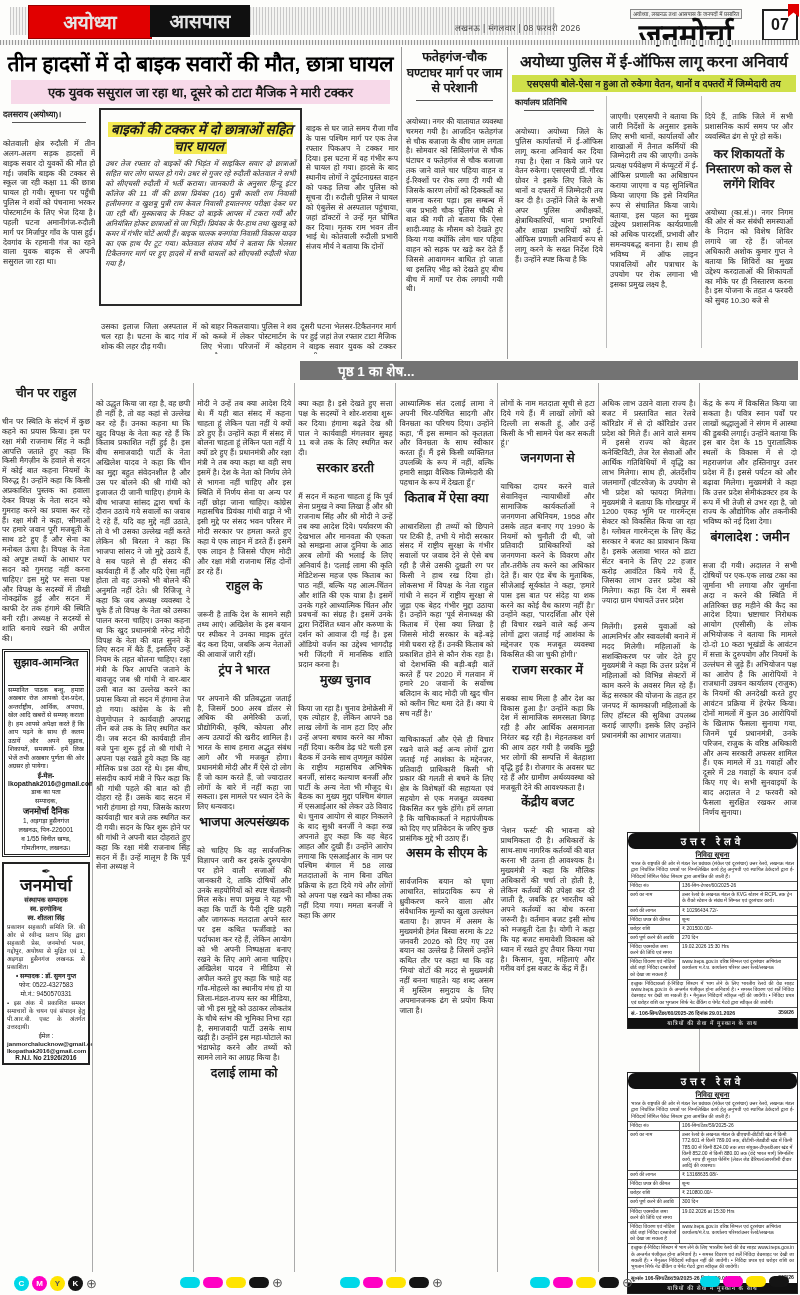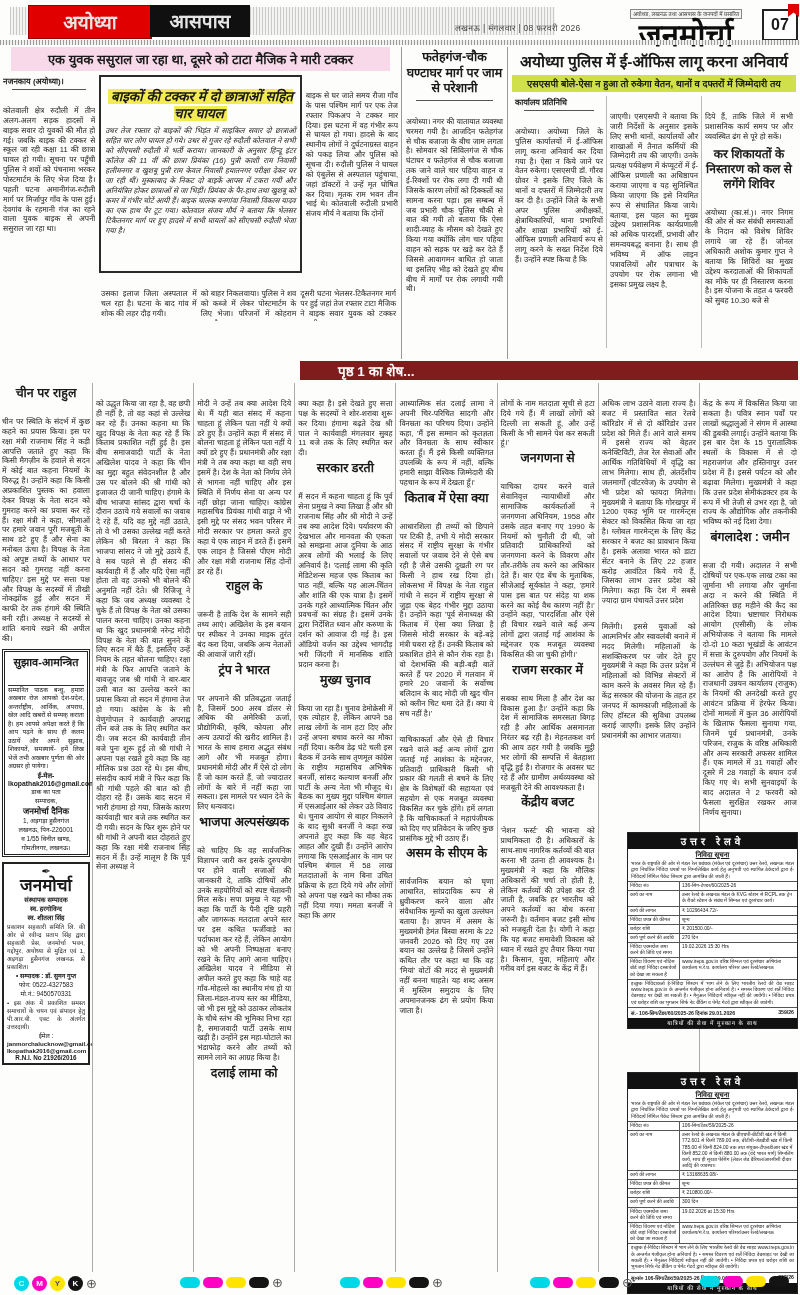--- a/index.html
+++ b/index.html
@@ -43,21 +43,21 @@
   .head2{font-weight:bold;font-size:12.5px;line-height:1.25;text-align:center;margin:3px 0 2px;}
   .s3{flex:1;padding:0 4px;overflow:hidden;}
   .head3{font-weight:bold;font-size:15.5px;text-align:center;white-space:nowrap;margin:3px 0;}
   .greenbar{background:#cfe04a;font-weight:bold;font-size:9.5px;text-align:center;white-space:nowrap;
     padding:2px 14px;margin-bottom:4px;}
   .s3row{display:flex;height:252px;overflow:hidden;}
   .s3c{flex:1;padding:0 3px;overflow:hidden;border-left:1px solid #bbb;}
   .s3c:first-child{border-left:none;}
   .head4{font-weight:bold;font-size:12px;text-align:center;line-height:1.25;margin:5px 0 3px;}
   
-  .band{position:absolute;top:361px;left:300px;width:498px;height:19px;background:#7f1d1d;color:#fff;
+  .band{position:absolute;top:361px;left:300px;width:498px;height:19px;background:#737373;color:#fff;
     font-weight:bold;font-size:13.5px;display:flex;align-items:center;padding-left:38px;box-sizing:border-box;}
   .cont{position:absolute;top:383px;left:0;width:800px;height:889px;display:flex;}
   .cc{flex:1;border-left:1px solid #aaa;padding:0 3px;overflow:hidden;}
   .c1{width:88px;flex:none;border-left:none;padding:0 2px;}
   .chead{font-weight:bold;font-size:12.5px;text-align:center;margin:3px 0 3px;line-height:1.2;}
   .cc .txt{margin-bottom:2px;}
   
   .sbox{border:3px double #222;margin-top:5px;padding:2px 3px;background:#fff;}
   .sbox .t{font-weight:bold;font-size:11px;text-align:center;border-bottom:1px solid #333;padding-bottom:16px;margin-bottom:0;}
   .sbox .b{font-size:6.3px;line-height:1.35;text-align:justify;}
@@ -67,21 +67,21 @@
   .ibox{border:2px solid #222;margin-top:5px;padding:2px 3px;background:#fff;text-align:center;}
   .pen{font-size:11px;line-height:1;}
   .ilogo{font-family:"DejaVu Serif","Liberation Serif",serif;font-weight:bold;font-size:17px;line-height:1.05;}
   .ibox .f{font-weight:bold;font-size:6.5px;}
   .ibox .b{font-size:6.2px;line-height:1.3;text-align:justify;margin-top:1px;}
   .ibox .c{font-size:6.3px;}
   .ibox .c.bold{font-weight:bold;}
   .ibox .mail{font-weight:bold;font-size:6.2px;}
   
   .tbox{position:absolute;left:627px;width:171px;background:#fff;border:1px solid #222;font-size:4.9px;box-sizing:border-box;}
-  .tb-hdr{background:#111;color:#fff;font-weight:bold;font-size:10px;text-align:center;letter-spacing:4px;padding:1px 0;}
+  .tb-hdr{background:#111;color:#fff;font-weight:bold;font-size:10px;text-align:center;letter-spacing:4px;padding:1px 0;border-radius:7px;}
   .tb-sub{font-weight:bold;font-size:7px;text-align:center;text-decoration:underline;padding:1px 0;}
   .tb-intro{padding:1px 3px;text-align:justify;line-height:1.3;}
   .trow{display:grid;grid-template-columns:52px 1fr;border-top:1px solid #555;}
   .trow>div{padding:1px 2px;line-height:1.25;}
   .trow .tl{border-right:1px solid #555;}
   .tb-note{border-top:1px solid #555;padding:1px 3px;text-align:justify;line-height:1.3;}
   .tb-ref{display:flex;justify-content:space-between;font-weight:bold;font-size:5.2px;padding:1px 3px;border-top:1px solid #555;}
   .tb-slogan{background:#111;color:#fff;font-size:5.8px;text-align:center;padding:1px 0;letter-spacing:1px;}
   
   .marks{position:absolute;top:1274px;left:0;width:800px;height:18px;}
@@ -110,24 +110,25 @@
     <div class="pgbox">
       <div class="flag"></div>
       <span>07</span>
     </div>
     <div class="sep"></div>
   </div>
 
   <div class="stories">
 
     <div class="s1">
+      <div class="head1">तीन हादसों में दो बाइक सवारों की मौत, छात्रा घायल</div>
       <div class="pink">एक युवक ससुराल जा रहा था, दूसरे को टाटा मैजिक ने मारी टक्कर</div>
       <div class="s1row">
         <div class="s1c">
-          <div class="byline">नजनकाय (अयोध्या)।</div>
+          <div class="byline">दलसराय (अयोध्या)।</div>
           <hr class="byrule">
           <div class="txt">कोतवाली क्षेत्र रुदौली में तीन अलग-अलग सड़क हादसों में बाइक सवार दो युवकों की मौत हो गई। जबकि बाइक की टक्कर से स्कूल जा रही कक्षा 11 की छात्रा घायल हो गयी। सूचना पर पहुँची पुलिस ने शवों को पंचनामा भरकर पोस्टमार्टम के लिए भेज दिया है। पहली घटना अमानीगंज-रुदौली मार्ग पर मिर्जापुर गाँव के पास हुई। देवगांव के रहमानी गंज का रहने वाला युवक बाइक से अपनी ससुराल जा रहा था।</div>
         </div>
         <div class="midbox">
           <div class="boxtitle"><span>बाइकों की टक्कर में दो छात्राओं सहित चार घायल</span></div>
           <div class="boxbody">उधर तेज रफ्तार दो बाइकों की भिड़ंत में साइकिल सवार दो छात्राओं सहित चार लोग घायल हो गये। उधर से गुजर रहे रुदौली कोतवाल ने सभी को सीएचसी रुदौली में भर्ती कराया। जानकारी के अनुसार हिन्दू इंटर कॉलेज की 11 वीं की छात्रा प्रियंका (16) पुत्री काशी राम निवासी हलीमनगर व खुशबू पुत्री राम केवल निवासी हयातनगर परीक्षा देकर घर जा रही थीं। मुस्काबाद के निकट दो बाइकें आपस में टकरा गयीं और अनियंत्रित होकर छात्राओं से जा भिड़ीं। प्रियंका के पैर-हाथ तथा खुशबू को कमर में गंभीर चोटें आयी हैं। बाइक चालक बनगांवा निवासी विकास यादव का एक हाथ पैर टूट गया। कोतवाल संजय मौर्य ने बताया कि भेलसर टिकैतनगर मार्ग पर हुए हादसे में सभी घायलों को सीएचसी रुदौली भेजा गया है।</div>
         </div>
         <div class="s1c">
           <div class="txt">बाइक से घर जाते समय रौजा गाँव के पास पश्चिम मार्ग पर एक तेज रफ्तार पिकअप ने टक्कर मार दिया। इस घटना में वह गंभीर रूप से घायल हो गया। हादसे के बाद स्थानीय लोगों ने दुर्घटनाग्रस्त वाहन को पकड़ लिया और पुलिस को सूचना दी। रुदौली पुलिस ने घायल को एंबुलेंस से अस्पताल पहुंचाया, जहां डॉक्टरों ने उन्हें मृत घोषित कर दिया। मृतक राम भवन तीन भाई थे। कोतवाली रुदौली प्रभारी संजय मौर्य ने बताया कि दोनों</div>
         </div>

